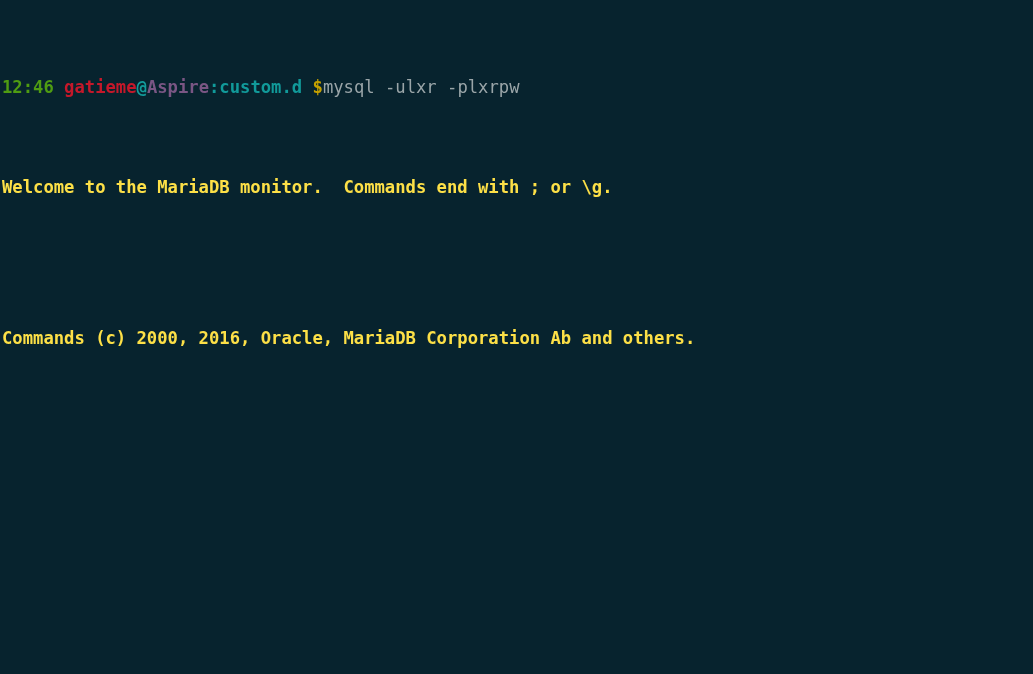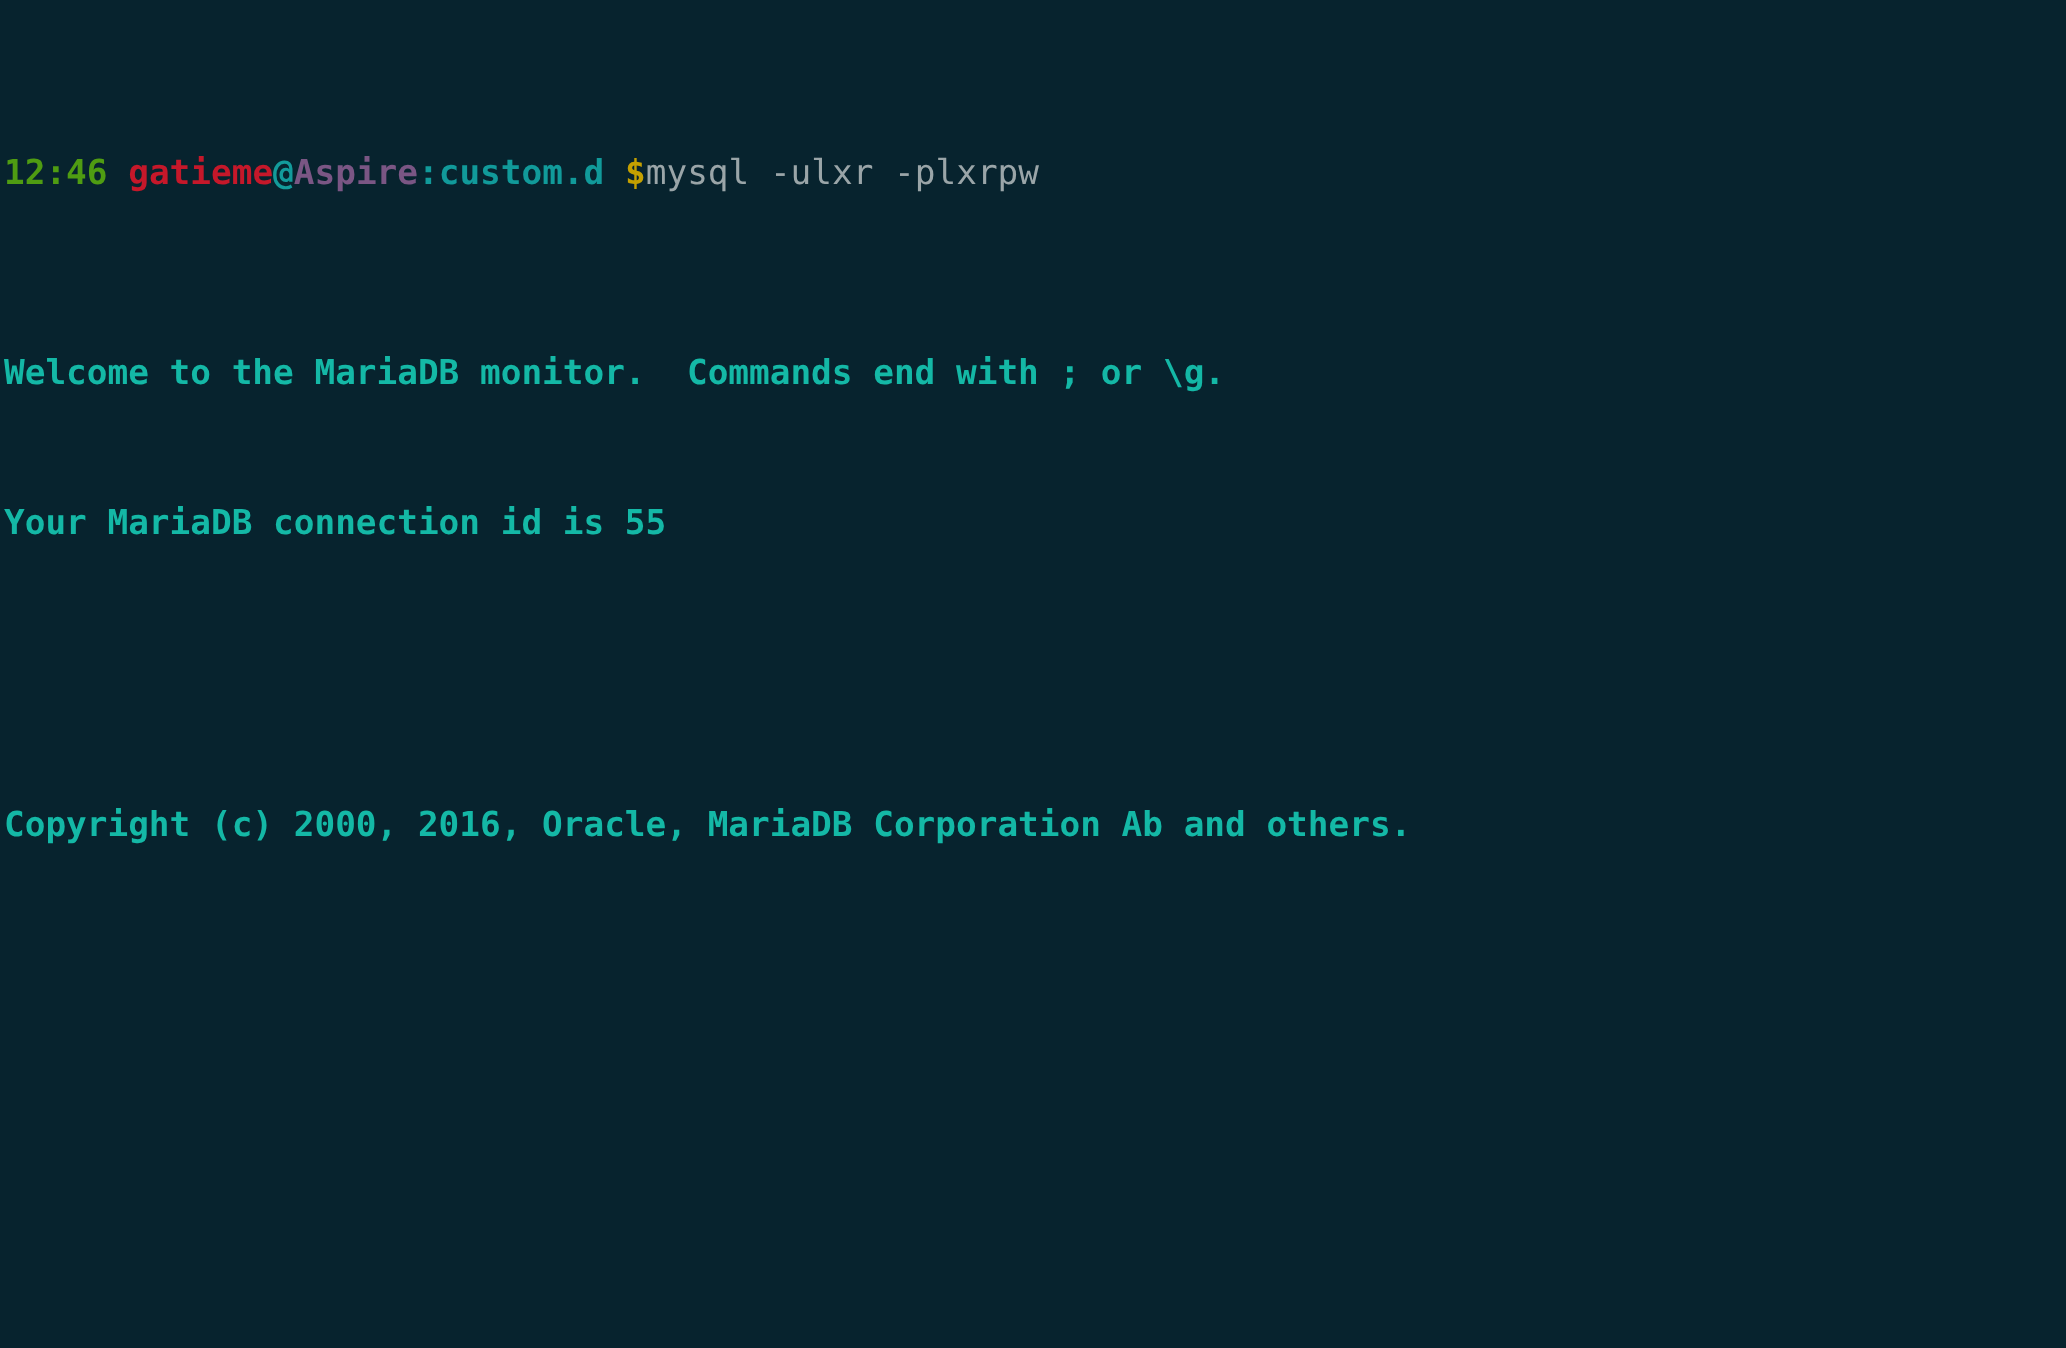--- a/index.html
+++ b/index.html
@@ -40,36 +40,35 @@
     font-family: "DejaVu Sans Mono", "Liberation Mono", monospace;
   }
   
   .c-green   { color: #4f9c12; font-weight: bold; }
   .c-red     { color: #c5182a; font-weight: bold; }
   .c-teal    { color: #139b9b; font-weight: bold; }
   .c-purple  { color: #7a5684; font-weight: bold; }
   .c-cyan    { color: #119a9a; font-weight: bold; }
   .c-yellow  { color: #c4a000; font-weight: bold; }
   .c-cmd     { color: #9aa5a8; font-weight: normal; }
-  .c-bold    { color: #14b8a6; font-weight: bold; }
+  .c-bold    { color: #fde047; font-weight: bold; }
   .c-normal  { color: #7f9199; font-weight: normal; }
   .blank { height: 25.05px; }
 </style>
 </head>
 <body>
 
 <div id="terminal">
   <div class="screen">
 
     <div class="line"><span class="c-green">12:46</span><span class="c-normal"> </span><span class="c-red">gatieme</span><span class="c-teal">@</span><span class="c-purple">Aspire</span><span class="c-cyan">:</span><span class="c-cyan">custom.d</span><span class="c-normal"> </span><span class="c-yellow">$</span><span class="c-cmd">mysql -ulxr -plxrpw</span></div>
 
     <div class="line c-bold">Welcome to the MariaDB monitor.  Commands end with ; or \g.</div>
-    <div class="line c-bold">Your MariaDB connection id is 55</div>
     <div class="line blank"></div>
-    <div class="line c-bold">Copyright (c) 2000, 2016, Oracle, MariaDB Corporation Ab and others.</div>
+    <div class="line c-bold">Commands (c) 2000, 2016, Oracle, MariaDB Corporation Ab and others.</div>
     <div class="line blank"></div>
     
     
     
     
     
     
     
     
     

